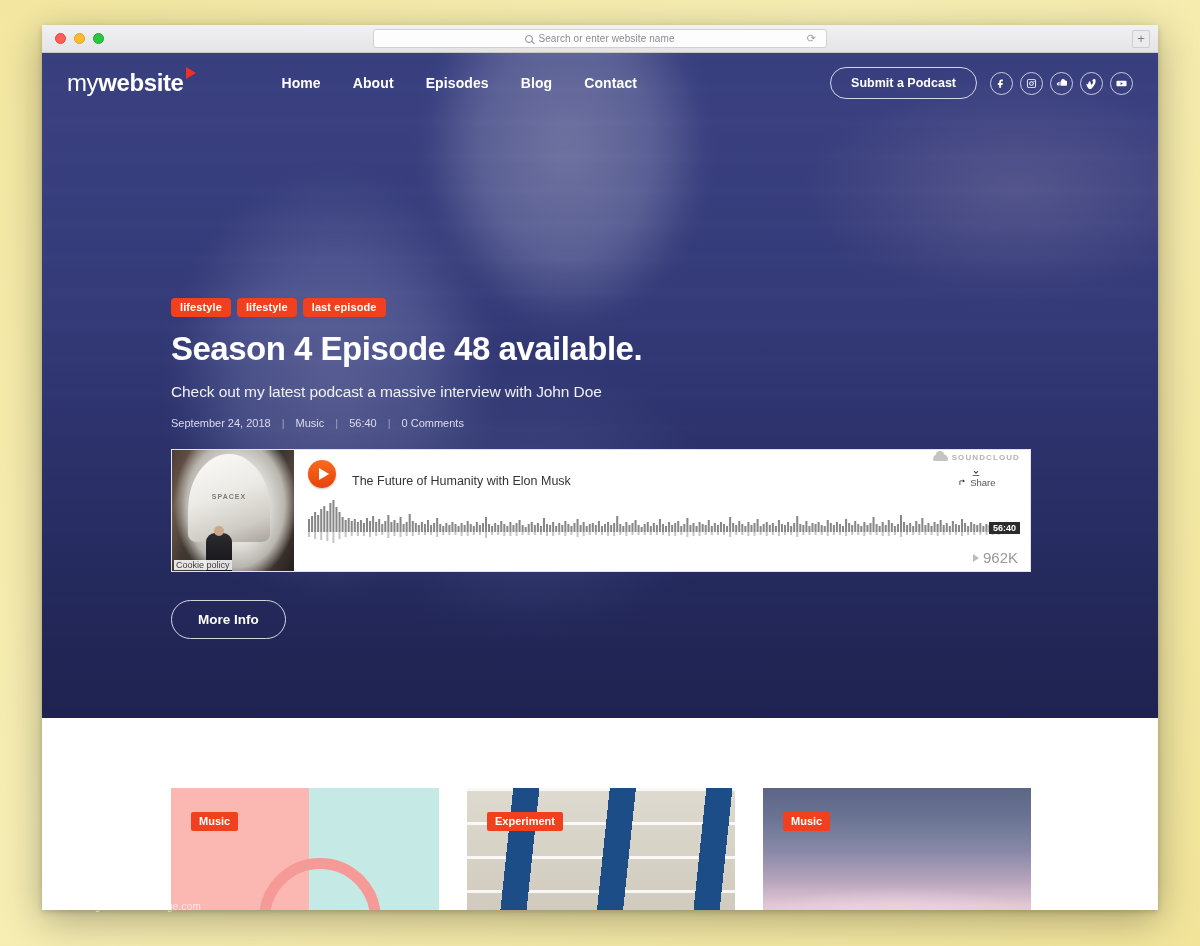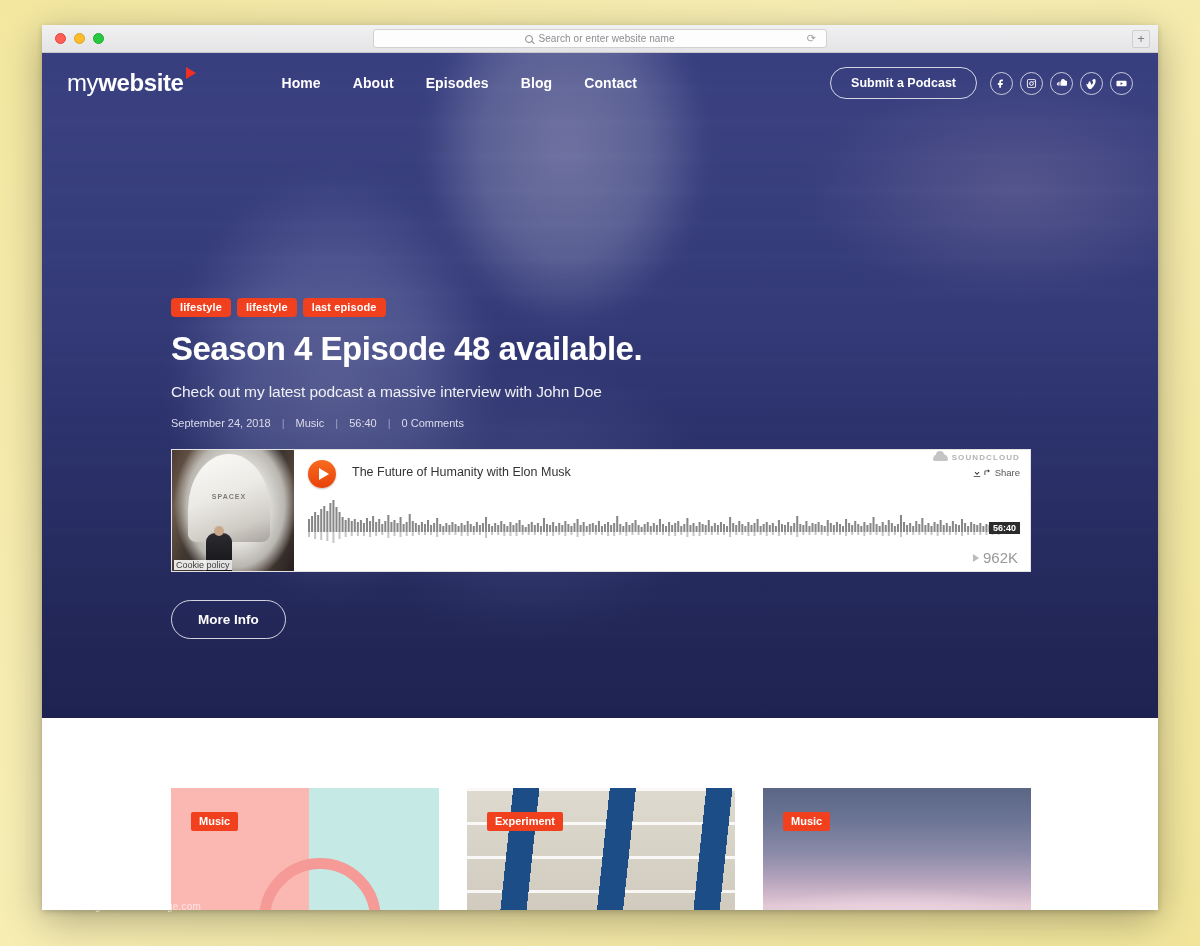--- a/index.html
+++ b/index.html
@@ -329,21 +329,21 @@
     position: absolute;
     left: 2px; bottom: 1px;
     font-size: 9px;
     color: #3c3c3c;
     background: rgba(255,255,255,.88);
     padding: 0 2px;
     z-index: 3;
   }
 
   .sc-body { position: relative; flex: 1; padding: 10px 12px 0 14px; }
-  .sc-top { display: flex; align-items: flex-start; }
+  .sc-top { display: flex; align-items: flex-end; }
   .sc-play {
     width: 28px; height: 28px;
     border-radius: 50%;
     background: linear-gradient(to bottom,#f86b1e,#e8410b);
     box-shadow: 0 1px 2px rgba(0,0,0,.25);
     display: flex;
     align-items: center;
     justify-content: center;
     flex: 0 0 28px;
   }
@@ -390,20 +390,21 @@
     background: #c4c4c4;
     border-radius: 50%;
   }
   .sc-actions {
     display: flex;
     justify-content: flex-end;
     margin-top: 5px;
     font-size: 9.5px;
     color: #555;
     align-items: center;
+    flex-direction: column;
   }
   .sc-act { display: flex; align-items: center; gap: 3px; }
   .sc-act svg { width: 10px; height: 10px; fill: #333; }
 
   .sc-wave {
     position: absolute;
     left: 14px;
     right: 10px;
     top: 48px;
     height: 48px;

